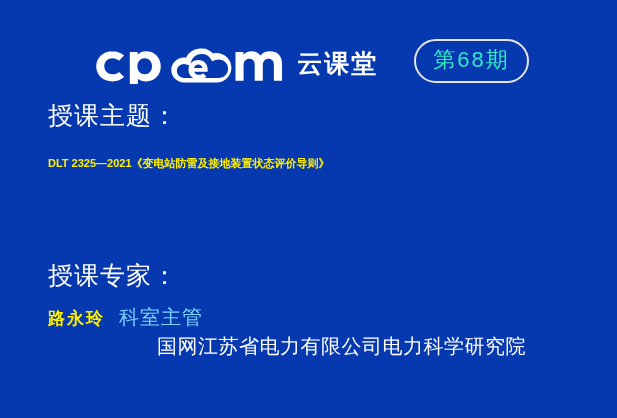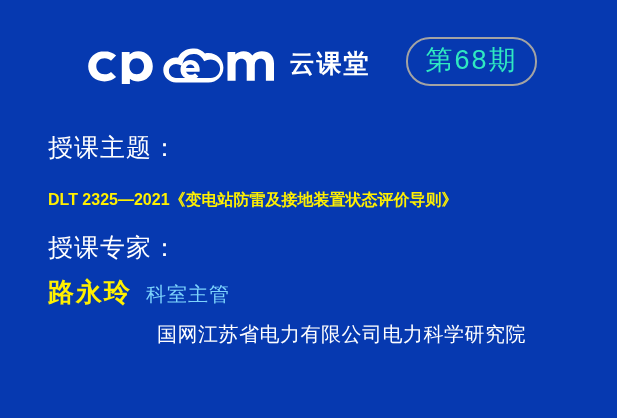--- a/index.html
+++ b/index.html
@@ -54,88 +54,88 @@
     font-weight: 700;
     letter-spacing: 2px;
     line-height: 1;
     white-space: nowrap;
     position: relative;
     top: 2px;
   }
 
   #edition-badge {
     margin-left: 23px;
-    border: 2px solid #a3a3a3;
+    border: 2px solid #e5e5e5;
     border-radius: 24px;
     color: #2FE9C1;
-    font-size: 27px;
+    font-size: 22px;
     font-weight: 500;
     letter-spacing: 2px;
     line-height: 1;
     padding: 8px 17px 10px 17px;
     white-space: nowrap;
   }
 
   
   .section {
     position: absolute;
     left: 48px;
     right: 18px;
   }
 
-  #topic-block { top: 132px; }
-  #expert-block { top: 232px; }
+  #topic-block { top: 100px; }
+  #expert-block { top: 260px; }
 
   .section-label {
     color: #ffffff;
     font-size: 25px;
     font-weight: 400;
     letter-spacing: 1px;
     line-height: 1.25;
     white-space: nowrap;
   }
 
   .std-line {
     color: #FFF000;
-    font-size: 16px;
+    font-size: 11px;
     font-weight: 700;
     letter-spacing: 0px;
     line-height: 1.62;
     white-space: nowrap;
     margin-top: 24px;
   }
 
   #topic-lines { margin-top: 8px; }
 
   #expert-name-row {
     margin-top: 14px;
     display: flex;
     align-items: baseline;
     gap: 14px;
     white-space: nowrap;
   }
 
   #expert-name {
     color: #FFF000;
-    font-size: 26px;
+    font-size: 17px;
     font-weight: 700;
     letter-spacing: 2px;
     line-height: 1.2;
   }
 
   #expert-title {
     color: #7dd3fc;
     font-size: 20px;
     font-weight: 400;
     letter-spacing: 1px;
     line-height: 1.2;
   }
 
   #expert-org {
-    margin-top: 14px;
+    margin-top: 4px;
     margin-left: 109px;
     color: #ffffff;
     font-size: 20px;
     font-weight: 400;
     letter-spacing: 0.5px;
     line-height: 1.2;
     white-space: nowrap;
   }
 </style>
 </head>

